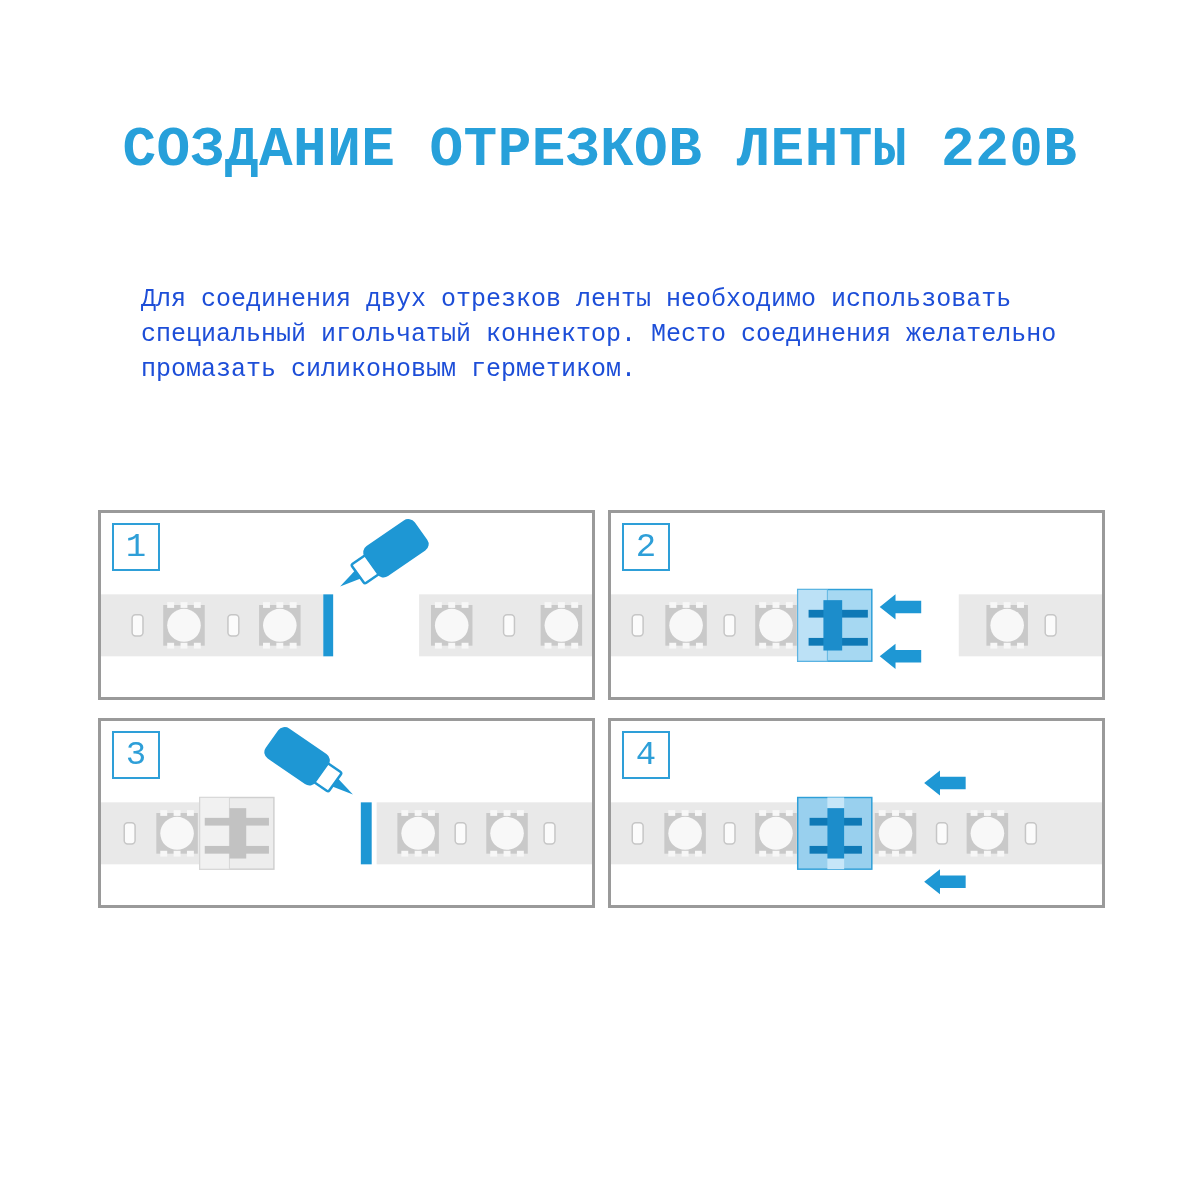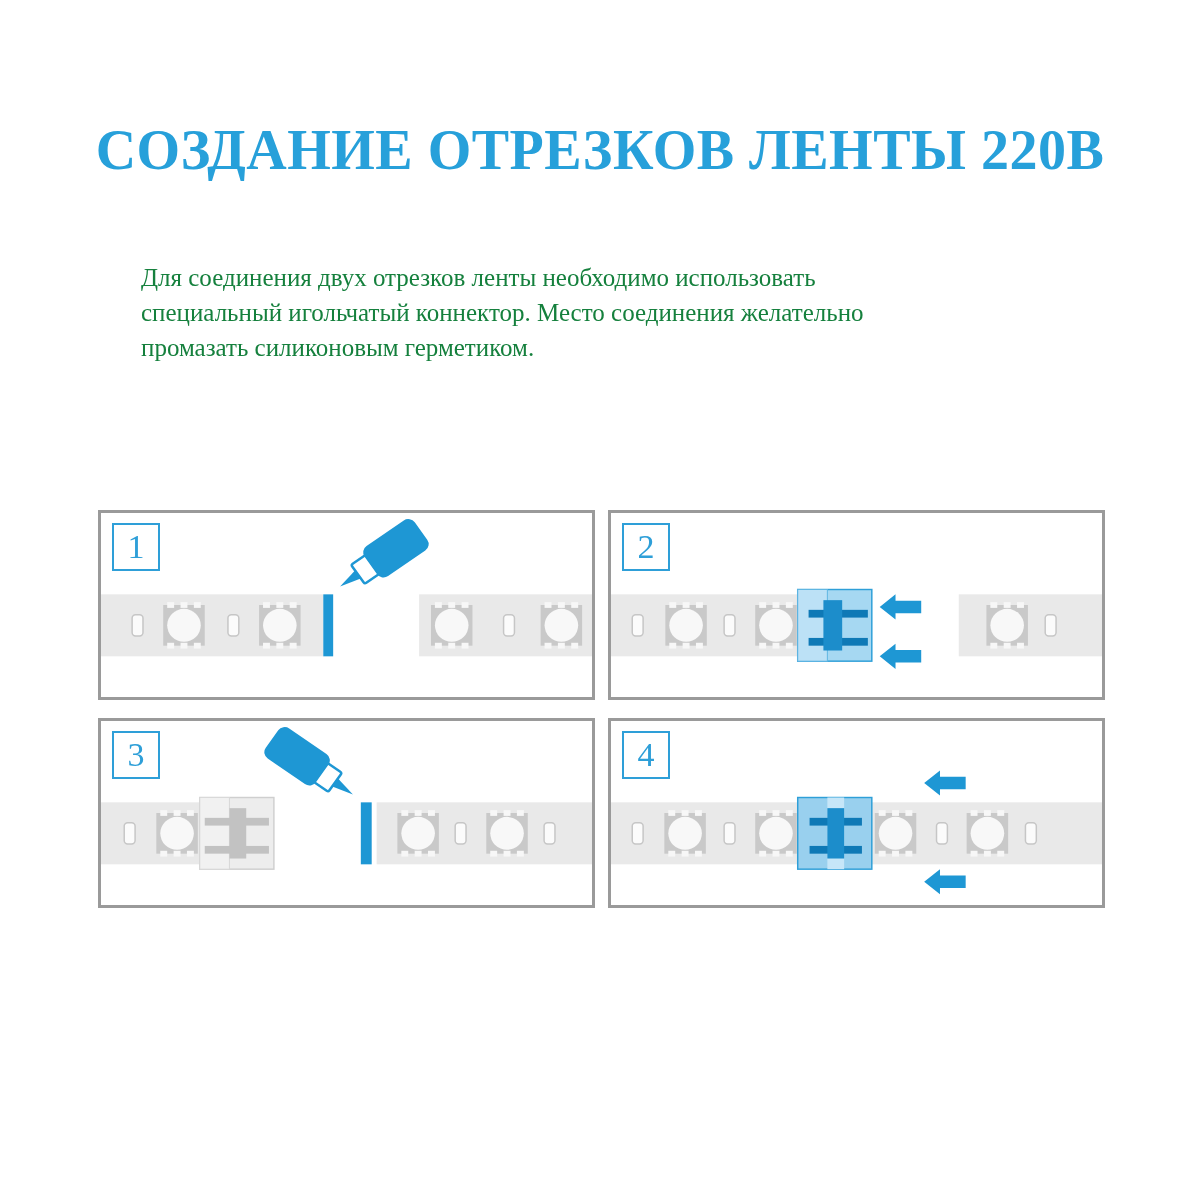--- a/index.html
+++ b/index.html
@@ -1,26 +1,26 @@
 <!DOCTYPE html>
 <html><head>
 <meta charset="utf-8">
 <style>
   html,body{margin:0;padding:0;background:#fff;}
   .page{
     position:relative;width:1200px;height:1200px;background:#ffffff;
-    font-family:Liberation Serif, serif;overflow:hidden;
+    font-family:Liberation Mono, monospace;overflow:hidden;
   }
   .title{
     position:absolute;left:0;top:118px;width:1200px;text-align:center;
     font-size:56px;font-weight:700;letter-spacing:.5px;color:#27A0DA;margin:0;
   }
   .intro{
-    position:absolute;left:141px;top:260px;width:930px;margin:0;
-    font-size:25px;line-height:35px;color:#15803d;white-space:pre-line;
+    position:absolute;left:141px;top:282px;width:930px;margin:0;
+    font-size:25px;line-height:35px;color:#1d4ed8;white-space:pre-line;
   }
   .panel{
     position:absolute;width:497px;height:190px;border:3px solid #9A9A9A;
     background:#fff;box-sizing:border-box;
   }
   #panel-1{left:98px;top:510px}
   #panel-2{left:608px;top:510px}
   #panel-3{left:98px;top:718px}
   #panel-4{left:608px;top:718px}
   .panel svg.scene{position:absolute;left:0;top:0;width:491px;height:184px;display:block}

